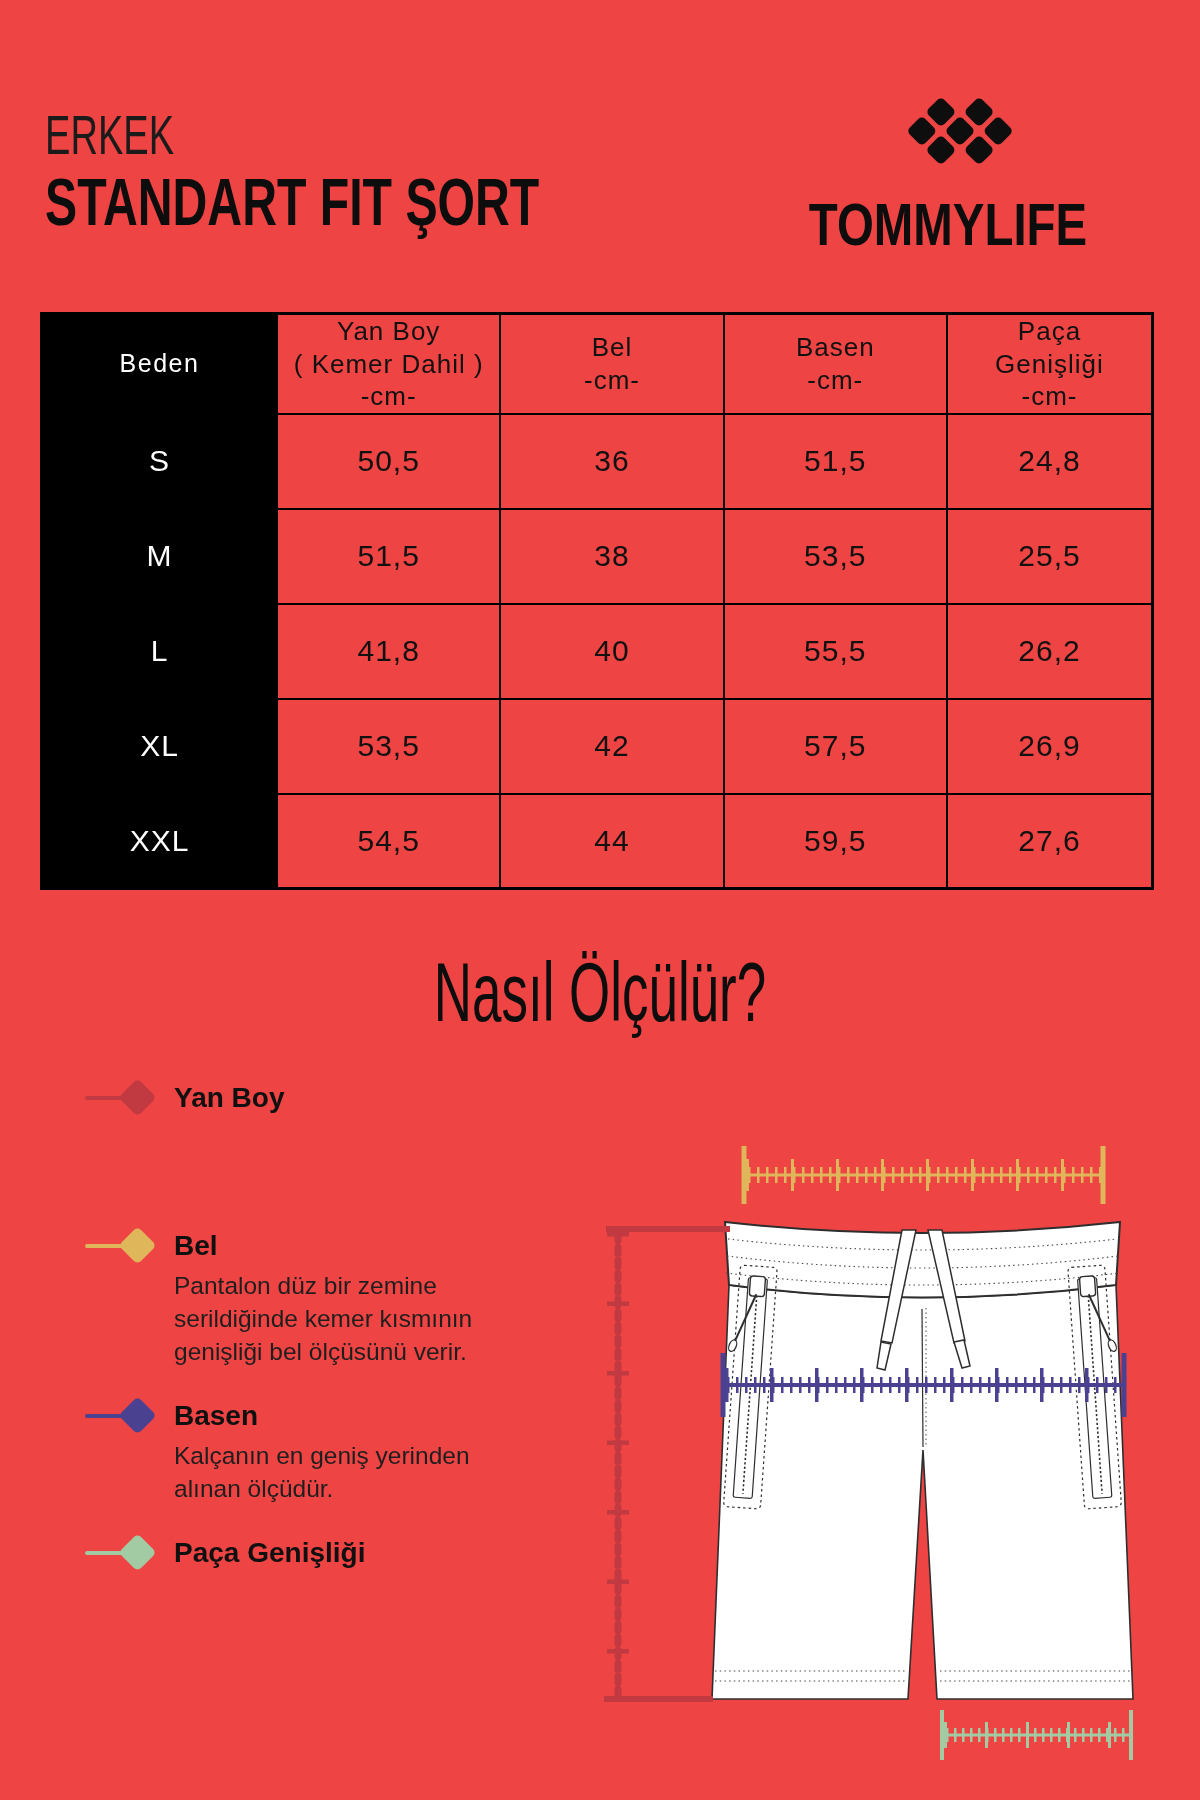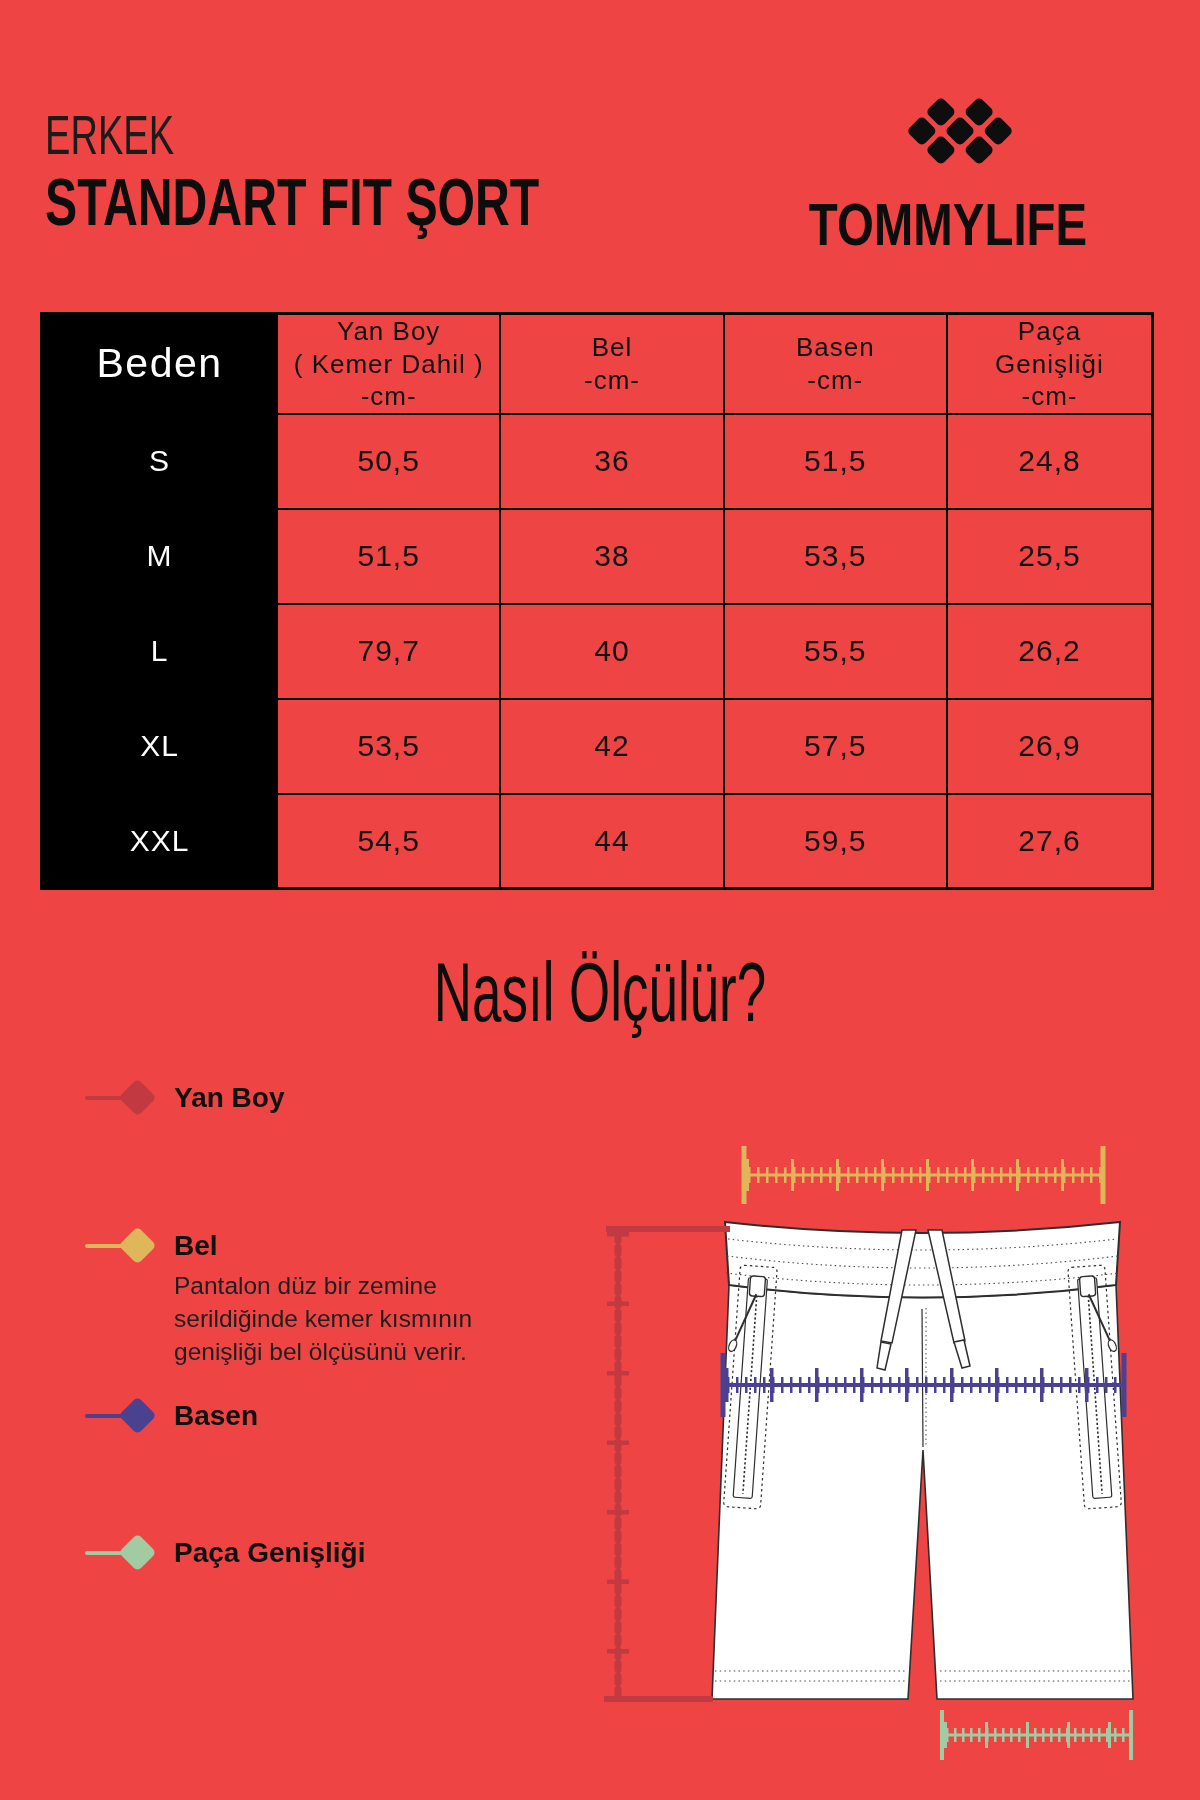--- a/index.html
+++ b/index.html
@@ -16,21 +16,21 @@
   .logo .d{background:#0e0e0e;border-radius:5px}
   .logo .d.hide{background:transparent}
   .brand{position:absolute;left:748px;top:190px;width:400px;text-align:center;font-size:60px;
          font-weight:700;transform:scaleX(.79);transform-origin:50% 0;white-space:nowrap;color:#0d0d0d}
 
   
   table.size-table{position:absolute;left:40px;top:312px;width:1114px;height:572px;
         border-collapse:collapse;table-layout:fixed;text-align:center;border:3px solid #000}
   .size-table th,.size-table td{border:2.5px solid #000;padding:0;vertical-align:middle}
   .size-table th{font-size:26px;font-weight:400;line-height:1.25;letter-spacing:1px;white-space:pre-line}
-  .size-table th.beden{font-size:41px;letter-spacing:1.5px}
+  .size-table th.beden{font-size:25px;letter-spacing:1.5px}
   .size-table .dark{background:#000;color:#fff}
   .size-table td{font-size:30px;letter-spacing:1px}
   .size-table tr.hdr{height:97px}
   .size-table tr.data{height:95px}
 
   
   .how-title{position:absolute;left:0;top:944px;width:1200px;text-align:center;font-size:84px;
              font-weight:400;transform:scaleX(.63);transform-origin:50% 0;white-space:nowrap;color:#0d0d0d}
 
   .legend-item{position:absolute;left:85px;width:480px}
@@ -100,21 +100,21 @@
     </tr>
     <tr class="data">
       <td class="dark">M</td>
       <td>51,5</td>
       <td>38</td>
       <td>53,5</td>
       <td>25,5</td>
     </tr>
     <tr class="data">
       <td class="dark">L</td>
-      <td>79,7</td>
+      <td>41,8</td>
       <td>40</td>
       <td>55,5</td>
       <td>26,2</td>
     </tr>
     <tr class="data">
       <td class="dark">XL</td>
       <td>53,5</td>
       <td>42</td>
       <td>57,5</td>
       <td>26,9</td>
@@ -149,20 +149,22 @@
 serildiğinde kemer kısmının
 genişliği bel ölçüsünü verir.</div>
   </div>
 
   <div class="legend-item c-basen" style="top:1398px">
     <div class="marker">
       <div class="mline"></div>
         <div class="mdiamond"></div>
     </div>
     <div class="legend-label">Basen</div>
+    <div class="legend-desc">Kalçanın en geniş yerinden
+alınan ölçüdür.</div>
   </div>
 
   <div class="legend-item c-paca" style="top:1535px">
     <div class="marker">
       <div class="mline"></div>
         <div class="mdiamond"></div>
     </div>
     <div class="legend-label">Paça Genişliği</div>
   </div>
 

